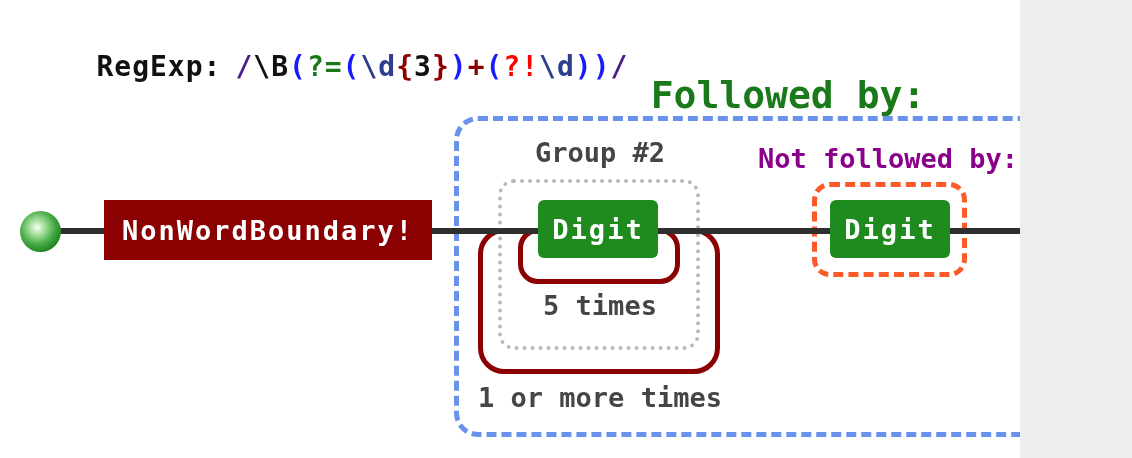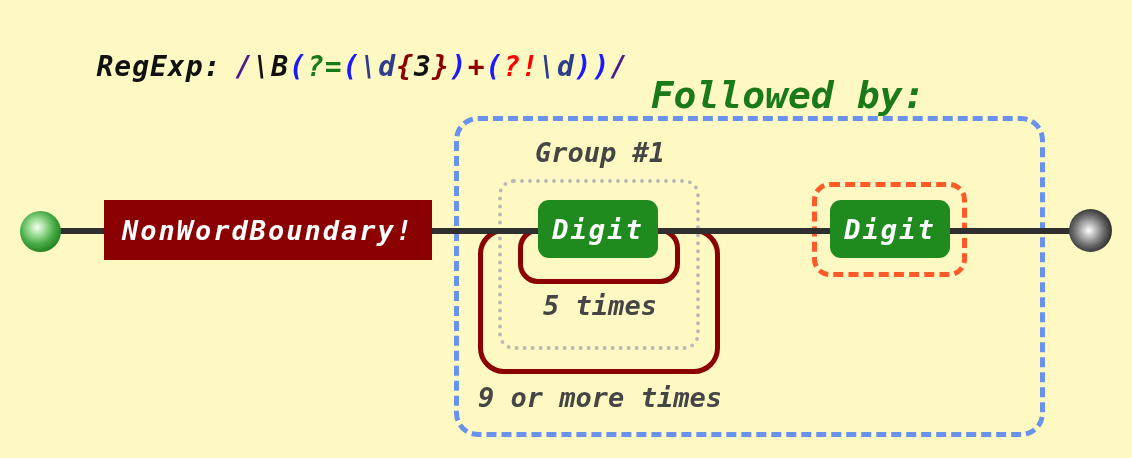--- a/index.html
+++ b/index.html
@@ -1,21 +1,20 @@
 <!DOCTYPE html>
 <html><head>
 <meta charset="utf-8">
 <style>
   * { margin:0; padding:0; box-sizing:border-box; }
   html,body { background:#ededed; }
   .stage {
-    position:relative; width:1132px; height:458px; background:#fef9c3;
+    position:relative; width:1020px; height:458px; background:#ffffff;
     font-family:"DejaVu Sans Mono","Liberation Mono",monospace; font-weight:bold;
     overflow:hidden;
-    font-style:italic;
   }
   
   .regex-line {
     position:absolute; left:25px; top:13px; font-size:28px; line-height:36px;
     letter-spacing:1px; color:#111; white-space:pre; z-index:7;
   }
   .regex-label { margin-right:14px; }
   
   .main-line { position:absolute; left:40px; top:228px; width:1050px; height:6px;
     background:#2f2f2f; z-index:4; }
@@ -26,21 +25,21 @@
   .sphere.end { left:1069px; top:209px; width:43px; height:43px;
     background:radial-gradient(circle at 46% 50%, #ffffff 0%, #c6c6c6 18%, #6b6b6b 48%, #1e1e1e 80%, #000 100%); }
   
   .nwb-box {
     position:absolute; left:92px; top:200px; width:328px; height:60px;
     background:#8b0000; color:#fff; font-size:27px; letter-spacing:2px;
     display:flex; align-items:center; justify-content:center; z-index:5;margin-left:12px;
   }
   .digit-box {
     position:absolute; top:200px; width:120px; height:58px;
-    background:#1f8b1f; border-radius:11px; color:#fff; font-size:27px; letter-spacing:2px;
+    background:#1f8b1f; border-radius:6px; color:#fff; font-size:27px; letter-spacing:2px;
     display:flex; align-items:center; justify-content:center; z-index:5;
   }
   .digit-box.one { left:538px; }
   .digit-box.two { left:830px; }
   
   .blue-box { position:absolute; left:454px; top:116px; width:591px; height:321px;
     border:5px dashed #6992ec; border-radius:24px; z-index:1; }
   .orange-box { position:absolute; left:812px; top:182px; width:155px; height:95px;
     border:5px dashed #fc5a28; border-radius:18px; z-index:2; }
   .gray-box { position:absolute; left:498px; top:179px; width:202px; height:171px;
@@ -63,29 +62,30 @@
 
 <div class="stage">
 
   <div class="regex-line">
     <span class="regex-label">RegExp:</span><span class="tok" style="color:#4b1a8c">/</span><span class="tok" style="color:#111111">\B</span><span class="tok" style="color:#1a1aff">(</span><span class="tok" style="color:#1a7a1a">?=</span><span class="tok" style="color:#1a1aff">(</span><span class="tok" style="color:#2e3d8c">\d</span><span class="tok" style="color:#8b0000">{</span><span class="tok" style="color:#111111">3</span><span class="tok" style="color:#8b0000">}</span><span class="tok" style="color:#1a1aff">)</span><span class="tok" style="color:#8b0000">+</span><span class="tok" style="color:#1a1aff">(</span><span class="tok" style="color:#ff0000">?!</span><span class="tok" style="color:#2e3d8c">\d</span><span class="tok" style="color:#1a1aff">)</span><span class="tok" style="color:#1a1aff">)</span><span class="tok" style="color:#4b1a8c">/</span>
   </div>
 
   <div class="lbl followed">Followed by:</div>
   <div class="blue-box"></div>
 
-  <div class="lbl group">Group #1</div>
+  <div class="lbl group">Group #2</div>
   <div class="gray-box"></div>
 
+  <div class="lbl notfollowed">Not followed by:</div>
   <div class="orange-box"></div>
 
   <div class="loop outer"></div>
   <div class="loop inner"></div>
   <div class="lbl times3">5 times</div>
-  <div class="lbl times1m">9 or more times</div>
+  <div class="lbl times1m">1 or more times</div>
 
   <div class="main-line"></div>
 
   <div class="nwb-box">NonWordBoundary!</div>
   <div class="digit-box one">Digit</div>
   <div class="digit-box two">Digit</div>
 
   <div class="sphere start"></div>
   <div class="sphere end"></div>
 

